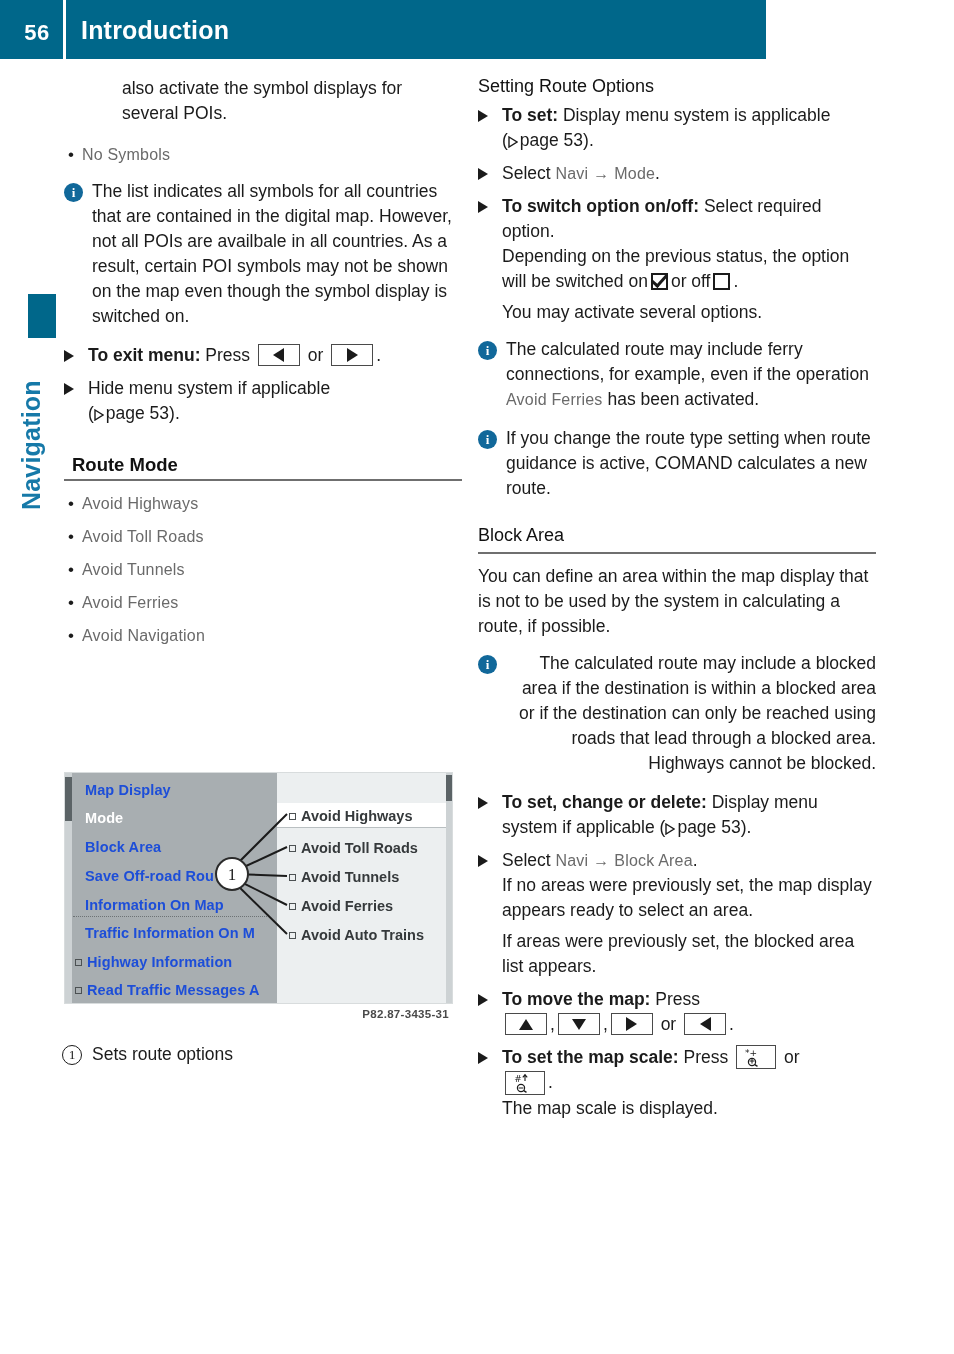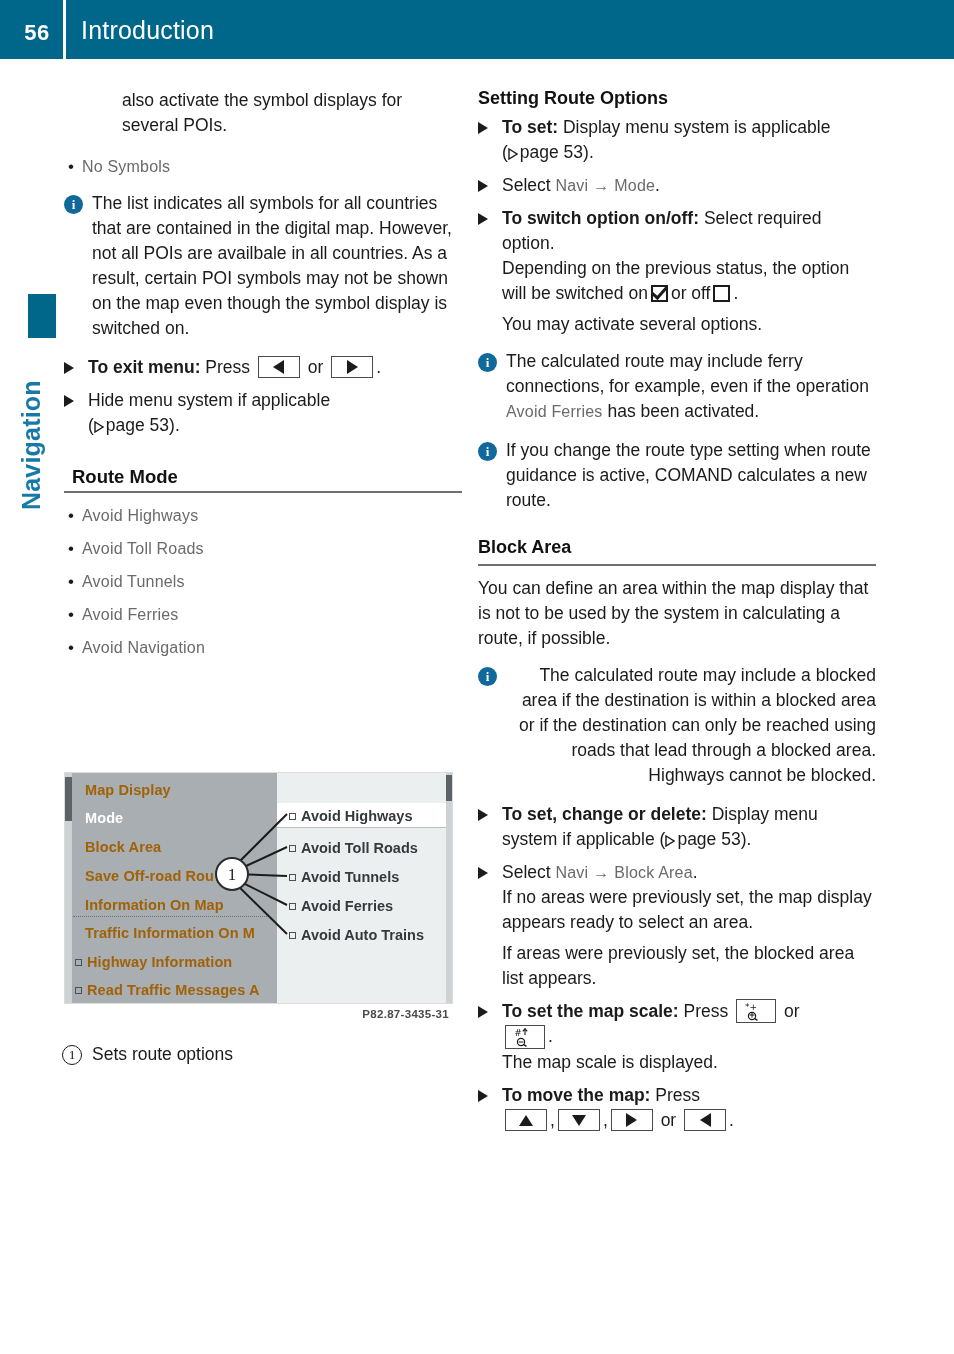--- a/index.html
+++ b/index.html
@@ -11,21 +11,21 @@
     font-family: "Liberation Sans", sans-serif;
     color: #1b1b1b;
     position: relative;
     overflow: hidden;
   }
 
   
   .header {
     position: absolute;
     left: 0; top: 0;
-    width: 954px;
+    width: 766px;
     height: 59px;
     background: #00678a;
   }
   .header-pagenum {
     position: absolute;
     left: 14px; top: 20px;
     width: 46px;
     text-align: center;
     color: #ffffff;
     font-size: 22px;
@@ -36,21 +36,21 @@
     position: absolute;
     left: 63px; top: 0;
     width: 3px; height: 59px;
     background: #ffffff;
   }
   .header-title {
     position: absolute;
     left: 81px; top: 16px;
     color: #ffffff;
     font-size: 25px;
-    font-weight: normal;
+    font-weight: bold;
     letter-spacing: 0.2px;
   }
 
   
   .side-marker {
     position: absolute;
     left: 28px; top: 294px;
     width: 28px; height: 44px;
     background: #00678a;
   }
@@ -63,21 +63,21 @@
     transform-origin: 100px 20px;
     color: #1679a8;
     font-size: 25px;
     font-weight: bold;
     letter-spacing: 0.2px;
   }
 
   
   .col {
     position: absolute;
-    top: 88px;
+    top: 76px;
     width: 398px;
   }
   .col-left { left: 64px; }
   .col-right { left: 478px; }
 
   
   .p {
     font-size: 17.5px;
     line-height: 25px;
     margin: 0 0 10px 0;
@@ -91,21 +91,21 @@
     padding-top: 6px;
     color: #111111;
   }
   .rule {
     height: 2px;
     background: #6f6f6f;
     margin: 3px 0 10px 0;
   }
   .sub-head {
     font-size: 18px;
-    font-weight: bold;
+    font-weight: normal;
     margin: 0 0 6px 0;
     color: #111111;
   }
 
   
   .bullet-row {
     position: relative;
     padding-left: 18px;
     margin-bottom: 8px;
     font-size: 17.5px;
@@ -294,21 +294,21 @@
     right: 0; top: 2px;
     width: 6px; height: 26px;
     background: #5b6366;
     display: block;
   }
   .m-item {
     position: absolute;
     left: 20px;
     font-size: 14.5px;
     font-weight: bold;
-    color: #a16207;
+    color: #1d4ed8;
     white-space: nowrap;
     letter-spacing: 0.1px;
   }
   .m-item.sel { color: #ffffff; }
   .m-item.box { left: 10px; }
   .m-box {
     display: inline-block;
     width: 7px; height: 7px;
     border: 1.5px solid #4c5153;
     margin-right: 5px;
@@ -571,20 +571,35 @@
 
   <div class="step">
     <span class="tri"></span>
     <span>Select</span>
     <span class="mono">Navi</span>
     <span class="mono">→</span>
     <span class="mono">Block Area</span><span>.</span><br>
     <span>If no areas were previously set, the map display appears ready to select an area.</span>
     <div class="sp-6"></div>
     <span>If areas were previously set, the blocked area list appears.</span>
+  </div>
+
+  <div class="step">
+    <span class="tri"></span>
+    <b>To move the map:</b>
+    <span>Press</span><br>
+    <span class="key"><span class="gl">
+          <span class="tri-up"></span>
+        </span></span><span>,</span><span class="key"><span class="gl">
+          <span class="tri-down"></span>
+        </span></span><span>,</span><span class="key"><span class="gl">
+          <span class="tri-right"></span>
+        </span></span> <span>or</span> <span class="key"><span class="gl">
+          <span class="tri-left"></span>
+        </span></span><span>.</span>
   </div>
 
   <div class="step">
     <span class="tri"></span>
     <b>To set the map scale:</b>
     <span>Press</span>
     <span class="key scale"><span class="gl">
       <svg width="34" height="20" viewBox="0 0 34 20">
             <text x="12" y="9" font-size="9" font-family="DejaVu Sans, sans-serif" fill="#1b1b1b" text-anchor="middle">*+</text>
             <circle cx="13" cy="15" r="3.6" fill="none" stroke="#1b1b1b" stroke-width="1.2"></circle>
@@ -599,28 +614,13 @@
             <text x="10" y="9" font-size="9" font-family="DejaVu Sans, sans-serif" fill="#1b1b1b" text-anchor="middle">#</text>
             <path d="M17 8 L17 2 M14.8 4.4 L17 1.6 L19.2 4.4" fill="none" stroke="#1b1b1b" stroke-width="1.1"></path>
             <circle cx="13" cy="15" r="3.6" fill="none" stroke="#1b1b1b" stroke-width="1.2"></circle>
             <line x1="10.6" y1="15" x2="15.4" y2="15" stroke="#1b1b1b" stroke-width="1"></line>
             <line x1="15.8" y1="17.6" x2="18.5" y2="19.4" stroke="#1b1b1b" stroke-width="1.3"></line>
           </svg>
     </span></span><span>.</span><br>
     <span>The map scale is displayed.</span>
   </div>
 
-  <div class="step">
-    <span class="tri"></span>
-    <b>To move the map:</b>
-    <span>Press</span><br>
-    <span class="key"><span class="gl">
-          <span class="tri-up"></span>
-        </span></span><span>,</span><span class="key"><span class="gl">
-          <span class="tri-down"></span>
-        </span></span><span>,</span><span class="key"><span class="gl">
-          <span class="tri-right"></span>
-        </span></span> <span>or</span> <span class="key"><span class="gl">
-          <span class="tri-left"></span>
-        </span></span><span>.</span>
-  </div>
-
 </div>
 
 </body></html>

